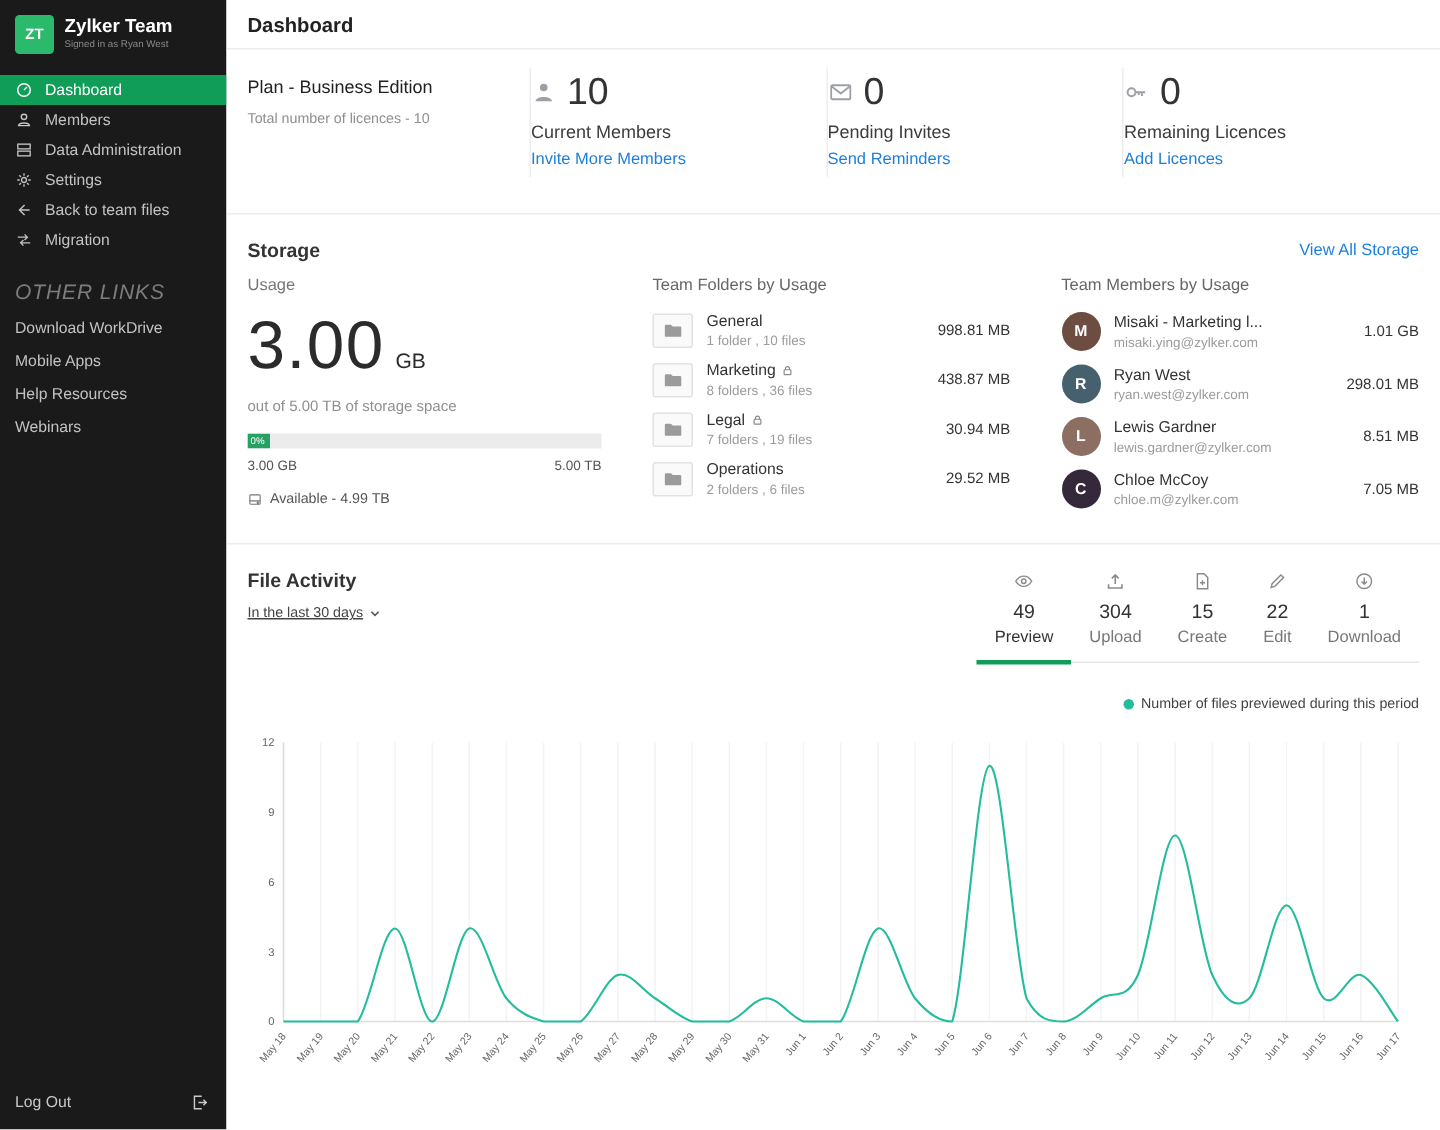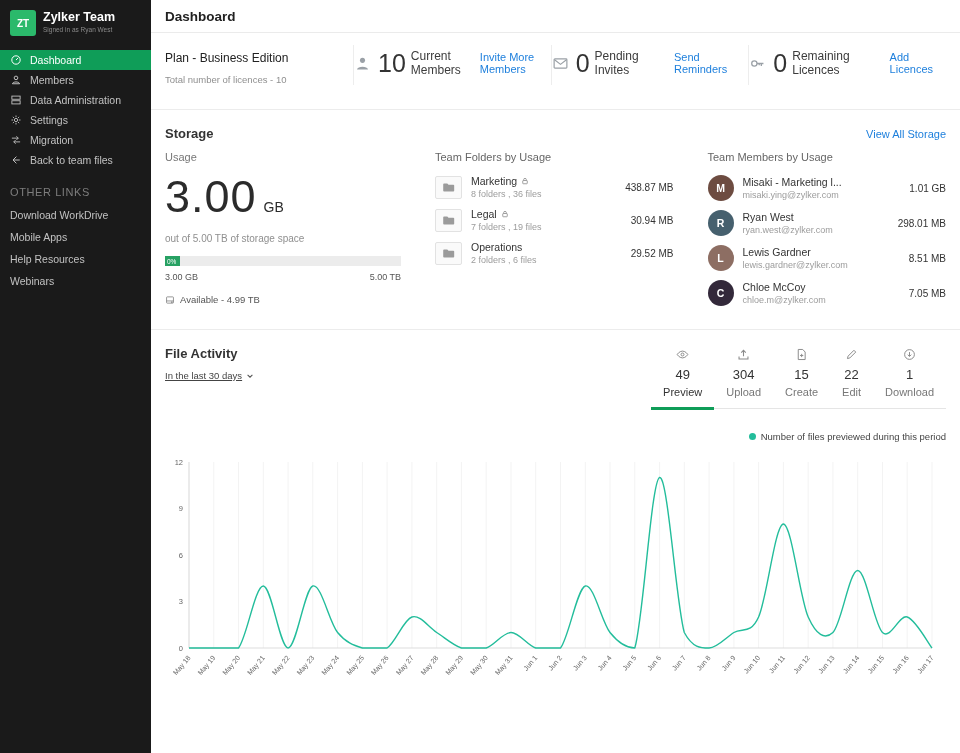--- a/index.html
+++ b/index.html
@@ -10,40 +10,40 @@
   .sidebar { width:151px; min-width:151px; background:#1a1a1a; color:#c5c5c5; display:flex; flex-direction:column; }
   .brand { display:flex; gap:7px; padding:10px 10px 14px; align-items:flex-start; }
   .logo { width:26px; height:26px; background:#2BB96B; border-radius:3px; color:#fff; font-weight:bold; font-size:10px; display:flex; align-items:center; justify-content:center; flex:0 0 26px; }
   .team-name { color:#fff; font-weight:bold; font-size:12.5px; line-height:14px; }
   .signed-in { color:#8a8a8a; font-size:6.5px; margin-top:2px; }
   .nav-item { display:flex; align-items:center; gap:8px; height:20px; padding:0 10px; cursor:pointer; color:#c2c2c2; font-size:10.5px; white-space:nowrap; }
   .nav-item.active { background:#0F9D58; color:#fff; }
   .nav-item .icon, .logout .icon { width:12px; height:12px; display:inline-flex; }
   .nav-item .icon svg, .logout .icon svg { width:12px; height:12px; }
   .other { margin-top:16px; padding:0 10px; }
-  .other-title { color:#7d7d7d; font-size:11px; letter-spacing:.6px; margin-bottom:11px; }
+  .other-title { color:#7d7d7d; font-size:14px; letter-spacing:.6px; margin-bottom:11px;font-style:italic; }
   .other-link { margin-bottom:10px; font-size:10.5px; color:#c2c2c2; cursor:pointer; }
   .logout { margin-top:auto; display:flex; justify-content:space-between; align-items:center; padding:10px 12px 12px 10px; font-size:10.5px; cursor:pointer; color:#c9c9c9; }
 
   
   .main { flex:1; display:flex; flex-direction:column; overflow:hidden; background:#fff; }
   .topbar { height:33px; min-height:33px; border-bottom:1px solid #ebebeb; display:flex; align-items:center; padding:0 14px; }
   .topbar h1 { font-size:13.5px; font-weight:bold; color:#222; }
   .section { padding:8px 14px 14px; border-bottom:1px solid #ececec; }
   .section-head { display:flex; justify-content:space-between; align-items:center; margin:8px 0 10px; }
   .section-title { font-size:13px; font-weight:bold; color:#333; }
   .link { color:#1D7FDC; font-size:11px; cursor:pointer; text-decoration:none; }
 
   
   .stats-row { display:flex; padding:4px 0 10px; }
   .plan-col { width:188px; padding-top:6px; }
   .plan { font-size:12px; color:#222; margin-bottom:9px; }
   .licences { font-size:9.5px; color:#8f8f8f; }
   .stats { display:flex; flex:1; }
-  .stat { flex:1; border-left:1px solid #ededed; display:flex; flex-direction:row; align-items:center; gap:5px; padding:2px 0 6px; }
+  .stat { flex:1; border-left:1px solid #ededed; display:flex; flex-direction:column; align-items:flex-start; gap:5px; padding:2px 0 6px; }
   .stat-value { font-size:25px; color:#333; display:flex; align-items:center; gap:7px; }
   .stat-value .icon { width:17px; height:17px; color:#9aa0a6; display:inline-flex; }
   .stat-value .icon svg { width:17px; height:17px; }
   .stat-label { font-size:12px; color:#3c3c3c; }
 
   
   .storage-cols { display:flex; gap:34px; }
   .usage-col { width:236px; }
   .usage-label { font-size:11px; color:#777; margin-bottom:8px; }
   .big { color:#2b2b2b; margin-bottom:10px; }
@@ -131,44 +131,53 @@
      <span class="icon">
             <svg viewBox="0 0 16 16" fill="none" stroke="currentColor" stroke-width="1.2">
               <circle cx="8" cy="8" r="2.2"></circle>
               <path d="M8 2v2.2M8 11.8V14M2 8h2.2M11.8 8H14M3.8 3.8l1.5 1.5M10.7 10.7l1.5 1.5M12.2 3.8l-1.5 1.5M5.3 10.7l-1.5 1.5"></path>
             </svg>
           </span>
           <span>Settings</span>
    </div>
         <div class="nav-item">
      <span class="icon">
+            <svg viewBox="0 0 16 16" fill="none" stroke="currentColor" stroke-width="1.3">
+              <path d="M8.5 3.5L4 8l4.5 4.5M4 8h9"></path>
+            </svg>
+          </span>
+          <span>Back to team files</span>
+   </div>
+        <div class="nav-item">
+     <span class="icon">
             <svg viewBox="0 0 16 16" fill="none" stroke="currentColor" stroke-width="1.2">
               <path d="M2.5 5.5h8.5M8.5 3L11 5.5 8.5 8M13.5 10.5H5M7.5 8L5 10.5 7.5 13"></path>
             </svg>
           </span>
           <span>Migration</span>
-   </div>
-        <div class="nav-item">
-     <span class="icon">
-            <svg viewBox="0 0 16 16" fill="none" stroke="currentColor" stroke-width="1.3">
-              <path d="M8.5 3.5L4 8l4.5 4.5M4 8h9"></path>
-            </svg>
-          </span>
-          <span>Back to team files</span>
    </div>
       </nav>
     <div class="other">
       <div class="other-title">OTHER LINKS</div>
       <div id="other-links">
           <div class="other-link">Download WorkDrive</div>
           <div class="other-link">Mobile Apps</div>
           <div class="other-link">Help Resources</div>
           <div class="other-link">Webinars</div>
         </div>
     </div>
+    <div class="logout">
+      <span>Log Out</span>
+      <span class="icon" id="logout-icon">
+          <svg viewBox="0 0 16 16" fill="none" stroke="currentColor" stroke-width="1.3">
+            <path d="M10 2.5H3.5v11H10"></path>
+            <path d="M7 8h7M11.5 5.5L14 8l-2.5 2.5"></path>
+          </svg>
+        </span>
+    </div>
   </aside>
 
   <main class="main">
 
     <header class="topbar">
       <h1>Dashboard</h1>
     </header>
 
     <section class="section">
       <div class="stats-row">
@@ -248,20 +257,32 @@
                   <path d="M2.5 9.5h11"></path>
                   <circle cx="11" cy="11.4" r="0.7" fill="currentColor"></circle>
                 </svg>
               </span>
             <span>Available - 4.99 TB</span>
           </div>
         </div>
         <div class="list-col">
           <div class="list-title">Team Folders by Usage</div>
           <div id="folders-list">
+              <div class="usage-row">
+     <div class="folder-thumb">
+                  <svg viewBox="0 0 16 16" fill="currentColor">
+                    <path d="M1.5 4a1 1 0 0 1 1-1h4L8 4.5h6a1 1 0 0 1 1 1V12a1 1 0 0 1-1 1h-11.5a1 1 0 0 1-1-1z"></path>
+                  </svg>
+                </div>
+     <div>
+       <div class="usage-name">General</div>
+       <div class="usage-meta">1 folder , 10 files</div>
+     </div>
+     <div class="usage-size">998.81 MB</div>
+   </div>
               <div class="usage-row">
      <div class="folder-thumb">
                   <svg viewBox="0 0 16 16" fill="currentColor">
                     <path d="M1.5 4a1 1 0 0 1 1-1h4L8 4.5h6a1 1 0 0 1 1 1V12a1 1 0 0 1-1 1h-11.5a1 1 0 0 1-1-1z"></path>
                   </svg>
                 </div>
      <div>
        <div class="usage-name">Marketing<span class="lock">
                       <svg viewBox="0 0 16 16" fill="none" stroke="currentColor" stroke-width="1.6">
                         <rect x="3.5" y="7" width="9" height="6.5" rx="1"></rect>

